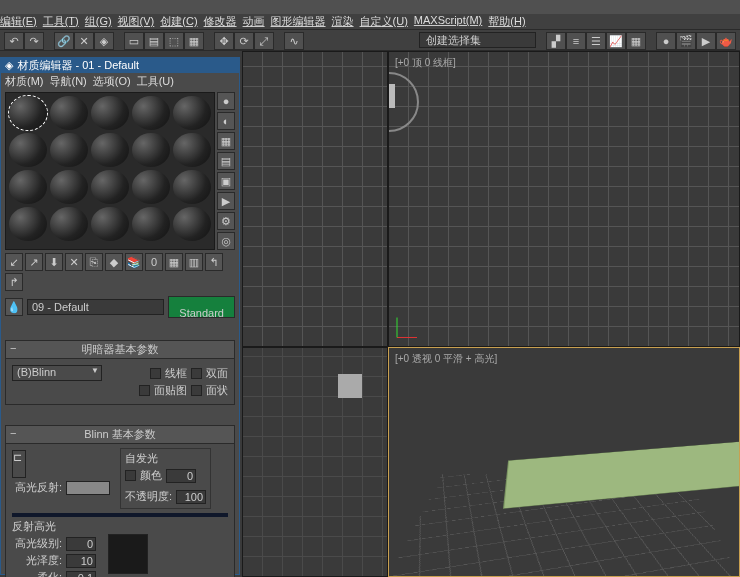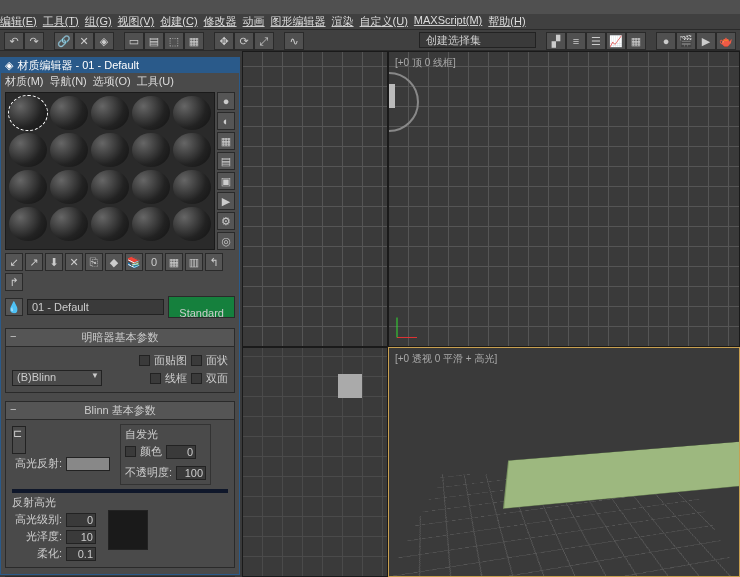--- a/index.html
+++ b/index.html
@@ -22,21 +22,21 @@
 .mat-menubar { background: #4a4a4a; height: 15px; display: flex; padding: 1px 4px; gap: 6px; }
 .mat-body { padding: 4px; }
 .sample-area { display: flex; gap: 2px; }
 .sample-grid { display: grid; grid-template-columns: repeat(5, 40px); grid-template-rows: repeat(4, 36px); gap: 1px; background: #2a2a2a; padding: 2px; border: 1px solid #1a1a1a; }
 .sphere { background: radial-gradient(circle at 30% 30%, #666, #222 60%, #111); border-radius: 50%; margin: 1px; }
 .sample-tools { display: flex; flex-direction: column; gap: 2px; }
 .mat-toolbar { display: flex; gap: 2px; padding: 3px 0; flex-wrap: wrap; }
 .mat-name-row { display: flex; gap: 4px; align-items: center; padding: 2px 0; }
 .mat-name { flex: 1; background: #3a3a3a; border: 1px solid #222; padding: 1px 4px; height: 16px; }
 .mat-type-btn { background: #15803d; border: 1px solid #2a2a2a; padding: 10px 10px; height: 16px; }
-.rollout { margin-top: 8px; }
+.rollout { margin-top: 20px; }
 .rollout-hdr { background: #555; border: 1px solid #2a2a2a; text-align: center; padding: 1px; position: relative; cursor: pointer; }
 .rollout-hdr::before { content: "−"; position: absolute; left: 4px; }
 .rollout.closed .rollout-hdr::before { content: "+"; }
 .rollout-body { background: #4a4a4a; border: 1px solid #2a2a2a; border-top: none; padding: 4px 6px; }
 .row { display: flex; align-items: center; gap: 4px; margin: 2px 0; }
 .label { min-width: 50px; text-align: right; }
 .color-swatch { width: 44px; height: 14px; background: #888; border: 1px solid #222; }
 .spinner { width: 30px; height: 14px; background: #3a3a3a; border: 1px solid #222; text-align: right; padding: 0 2px; }
 .checkbox { width: 11px; height: 11px; border: 1px solid #222; background: #3a3a3a; }
 .dropdown { background: #4a4a4a; border: 1px solid #222; padding: 0 14px 0 4px; height: 16px; position: relative; }
@@ -197,41 +197,41 @@
       <div class="sm-btn">📚</div>
       <div class="sm-btn">0</div>
       <div class="sm-btn">▦</div>
       <div class="sm-btn">▥</div>
       <div class="sm-btn">↰</div>
       <div class="sm-btn">↱</div>
     </div>
 
     <div class="mat-name-row">
       <span class="sm-btn">💧</span>
-      <div class="mat-name">01 - Default</div>
+      <div class="mat-name">09 - Default</div>
       <div class="mat-type-btn">Standard</div>
     </div>
 
     <div class="rollout">
       <div class="rollout-hdr">明暗器基本参数</div>
       <div class="rollout-body">
         <div class="row">
-          <div style="flex:1"></div>
-          <div class="checkbox"></div>
-            <span>面贴图</span>
-          <div class="checkbox"></div>
-            <span>面状</span>
-        </div>
-        <div class="row">
           <div class="dropdown" style="width:90px">(B)Blinn</div>
           <div style="flex:1"></div>
           <div class="checkbox"></div>
             <span>线框</span>
           <div class="checkbox"></div>
             <span>双面</span>
+        </div>
+        <div class="row">
+          <div style="flex:1"></div>
+          <div class="checkbox"></div>
+            <span>面贴图</span>
+          <div class="checkbox"></div>
+            <span>面状</span>
         </div>
       </div>
     </div>
 
     <div class="rollout">
       <div class="rollout-hdr">Blinn 基本参数</div>
       <div class="rollout-body">
         <div style="display:flex;gap:10px">
           <div>
             <div class="row">

